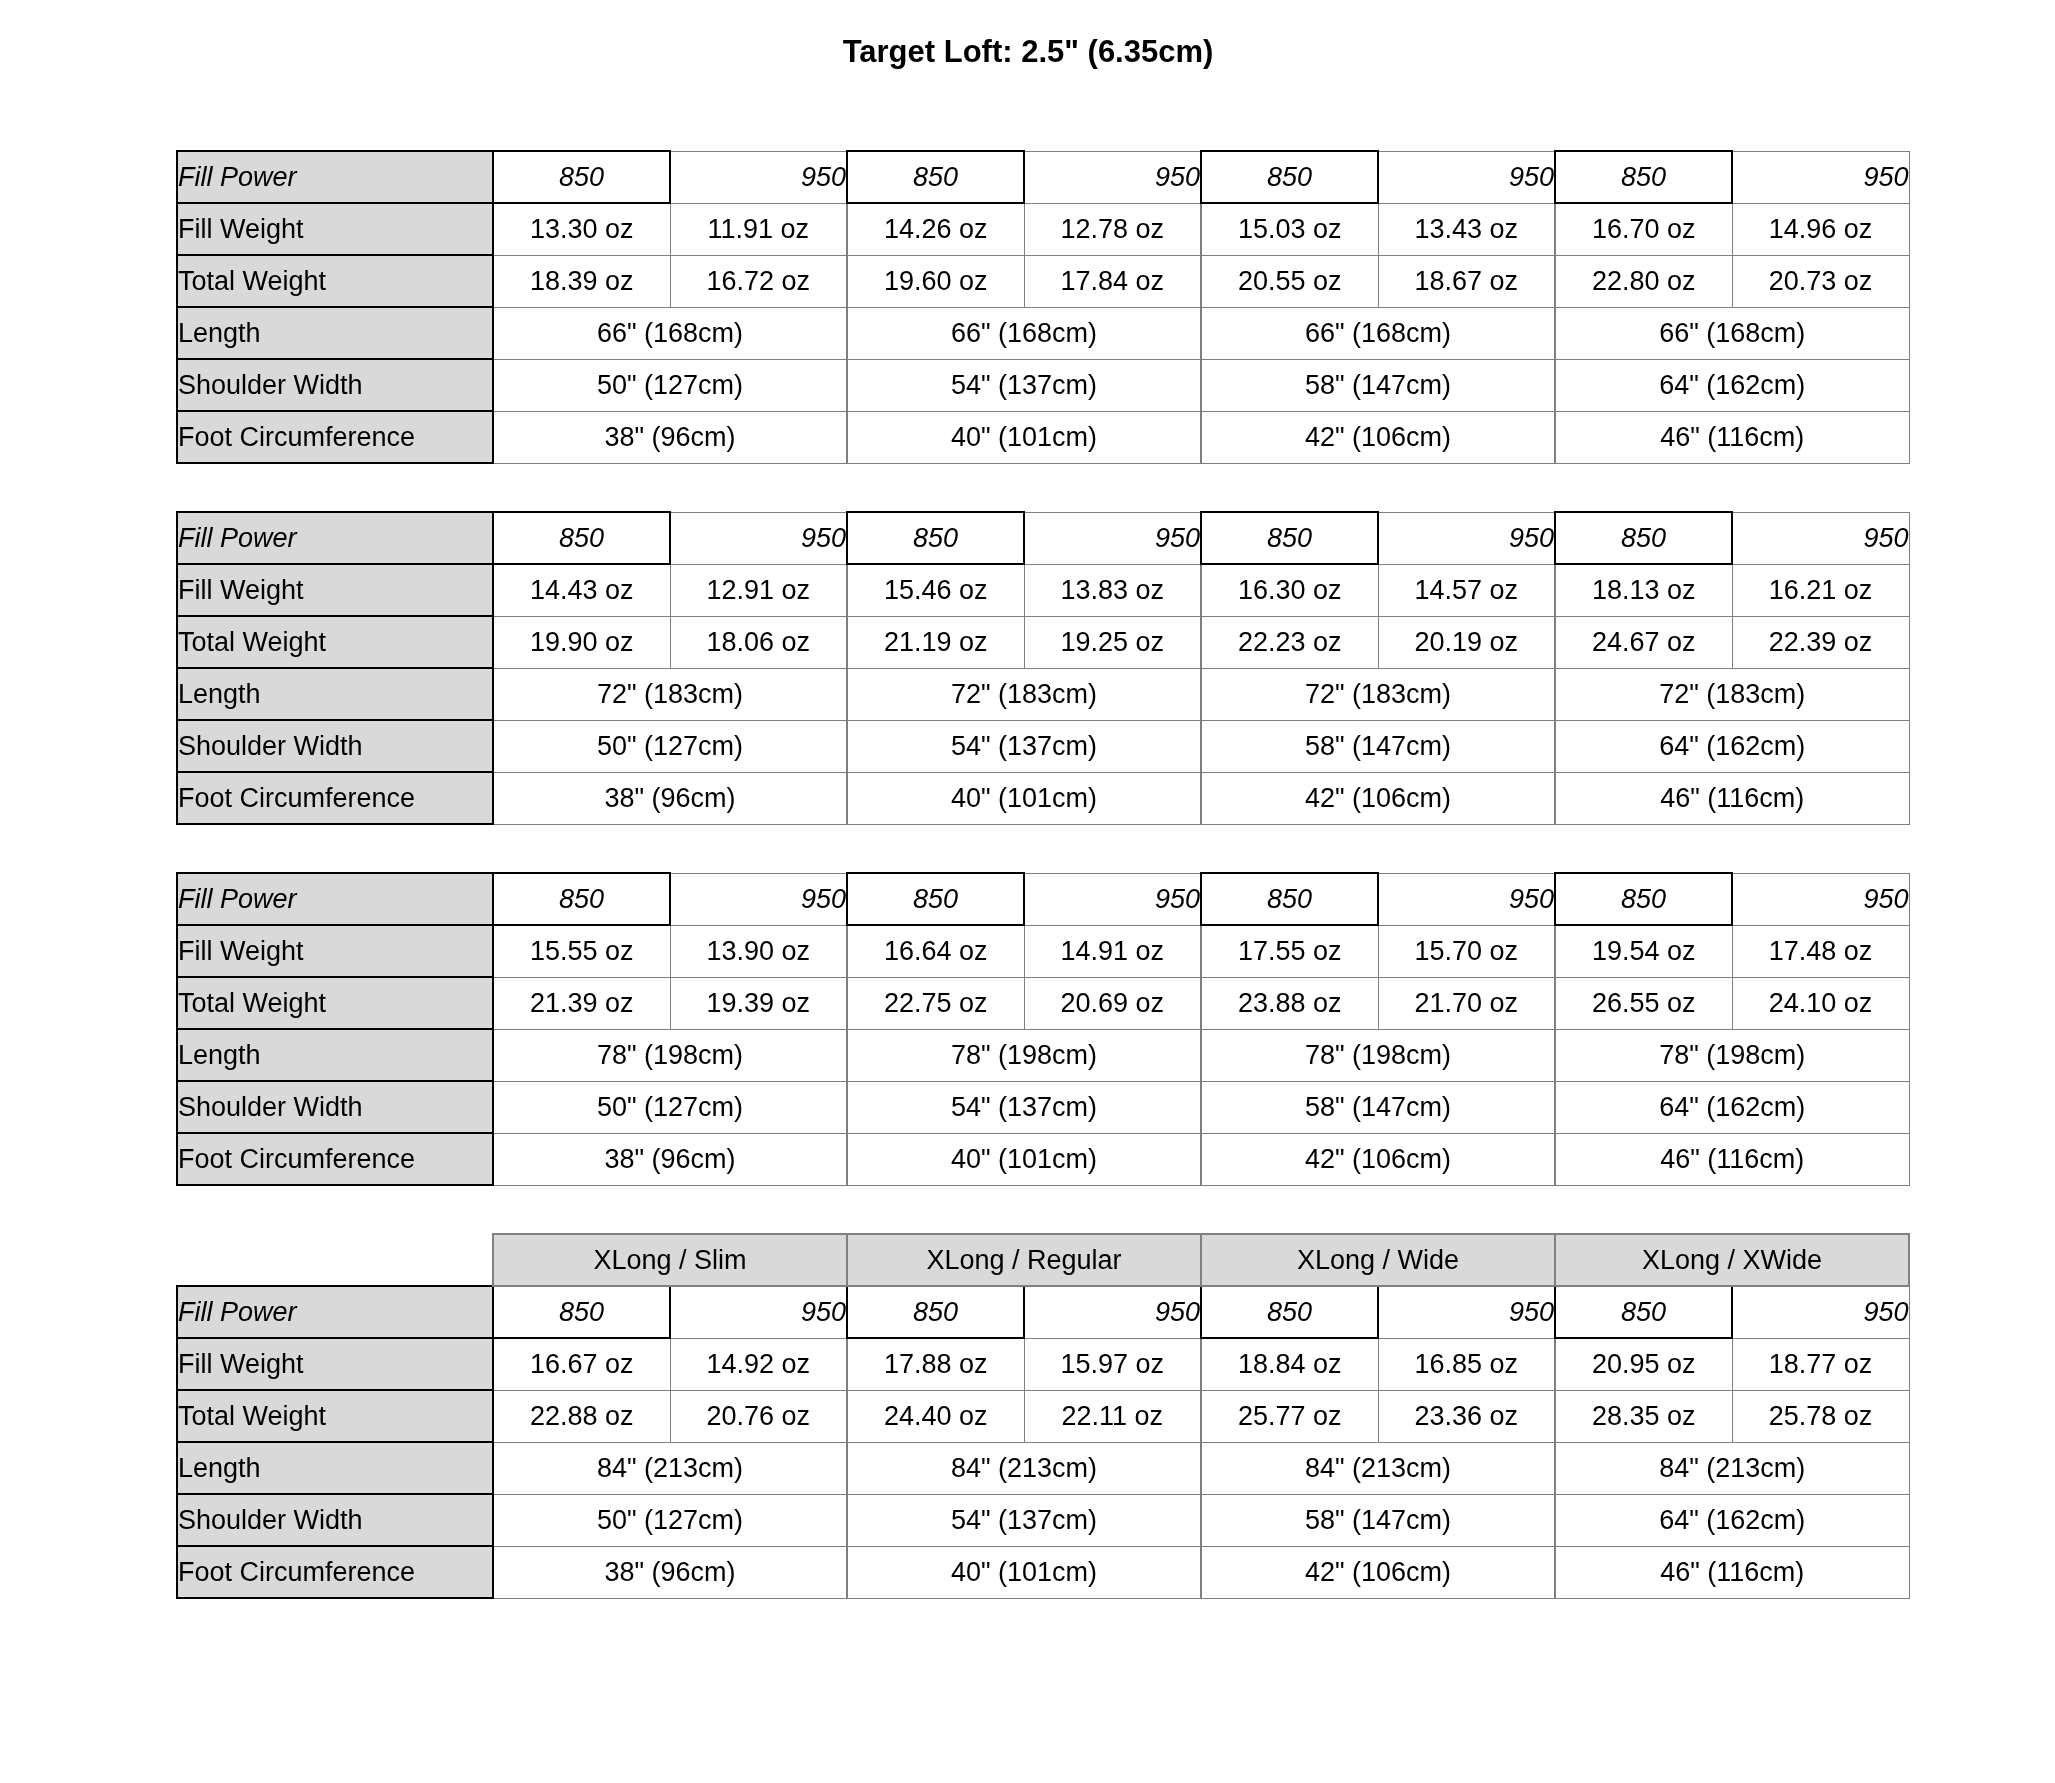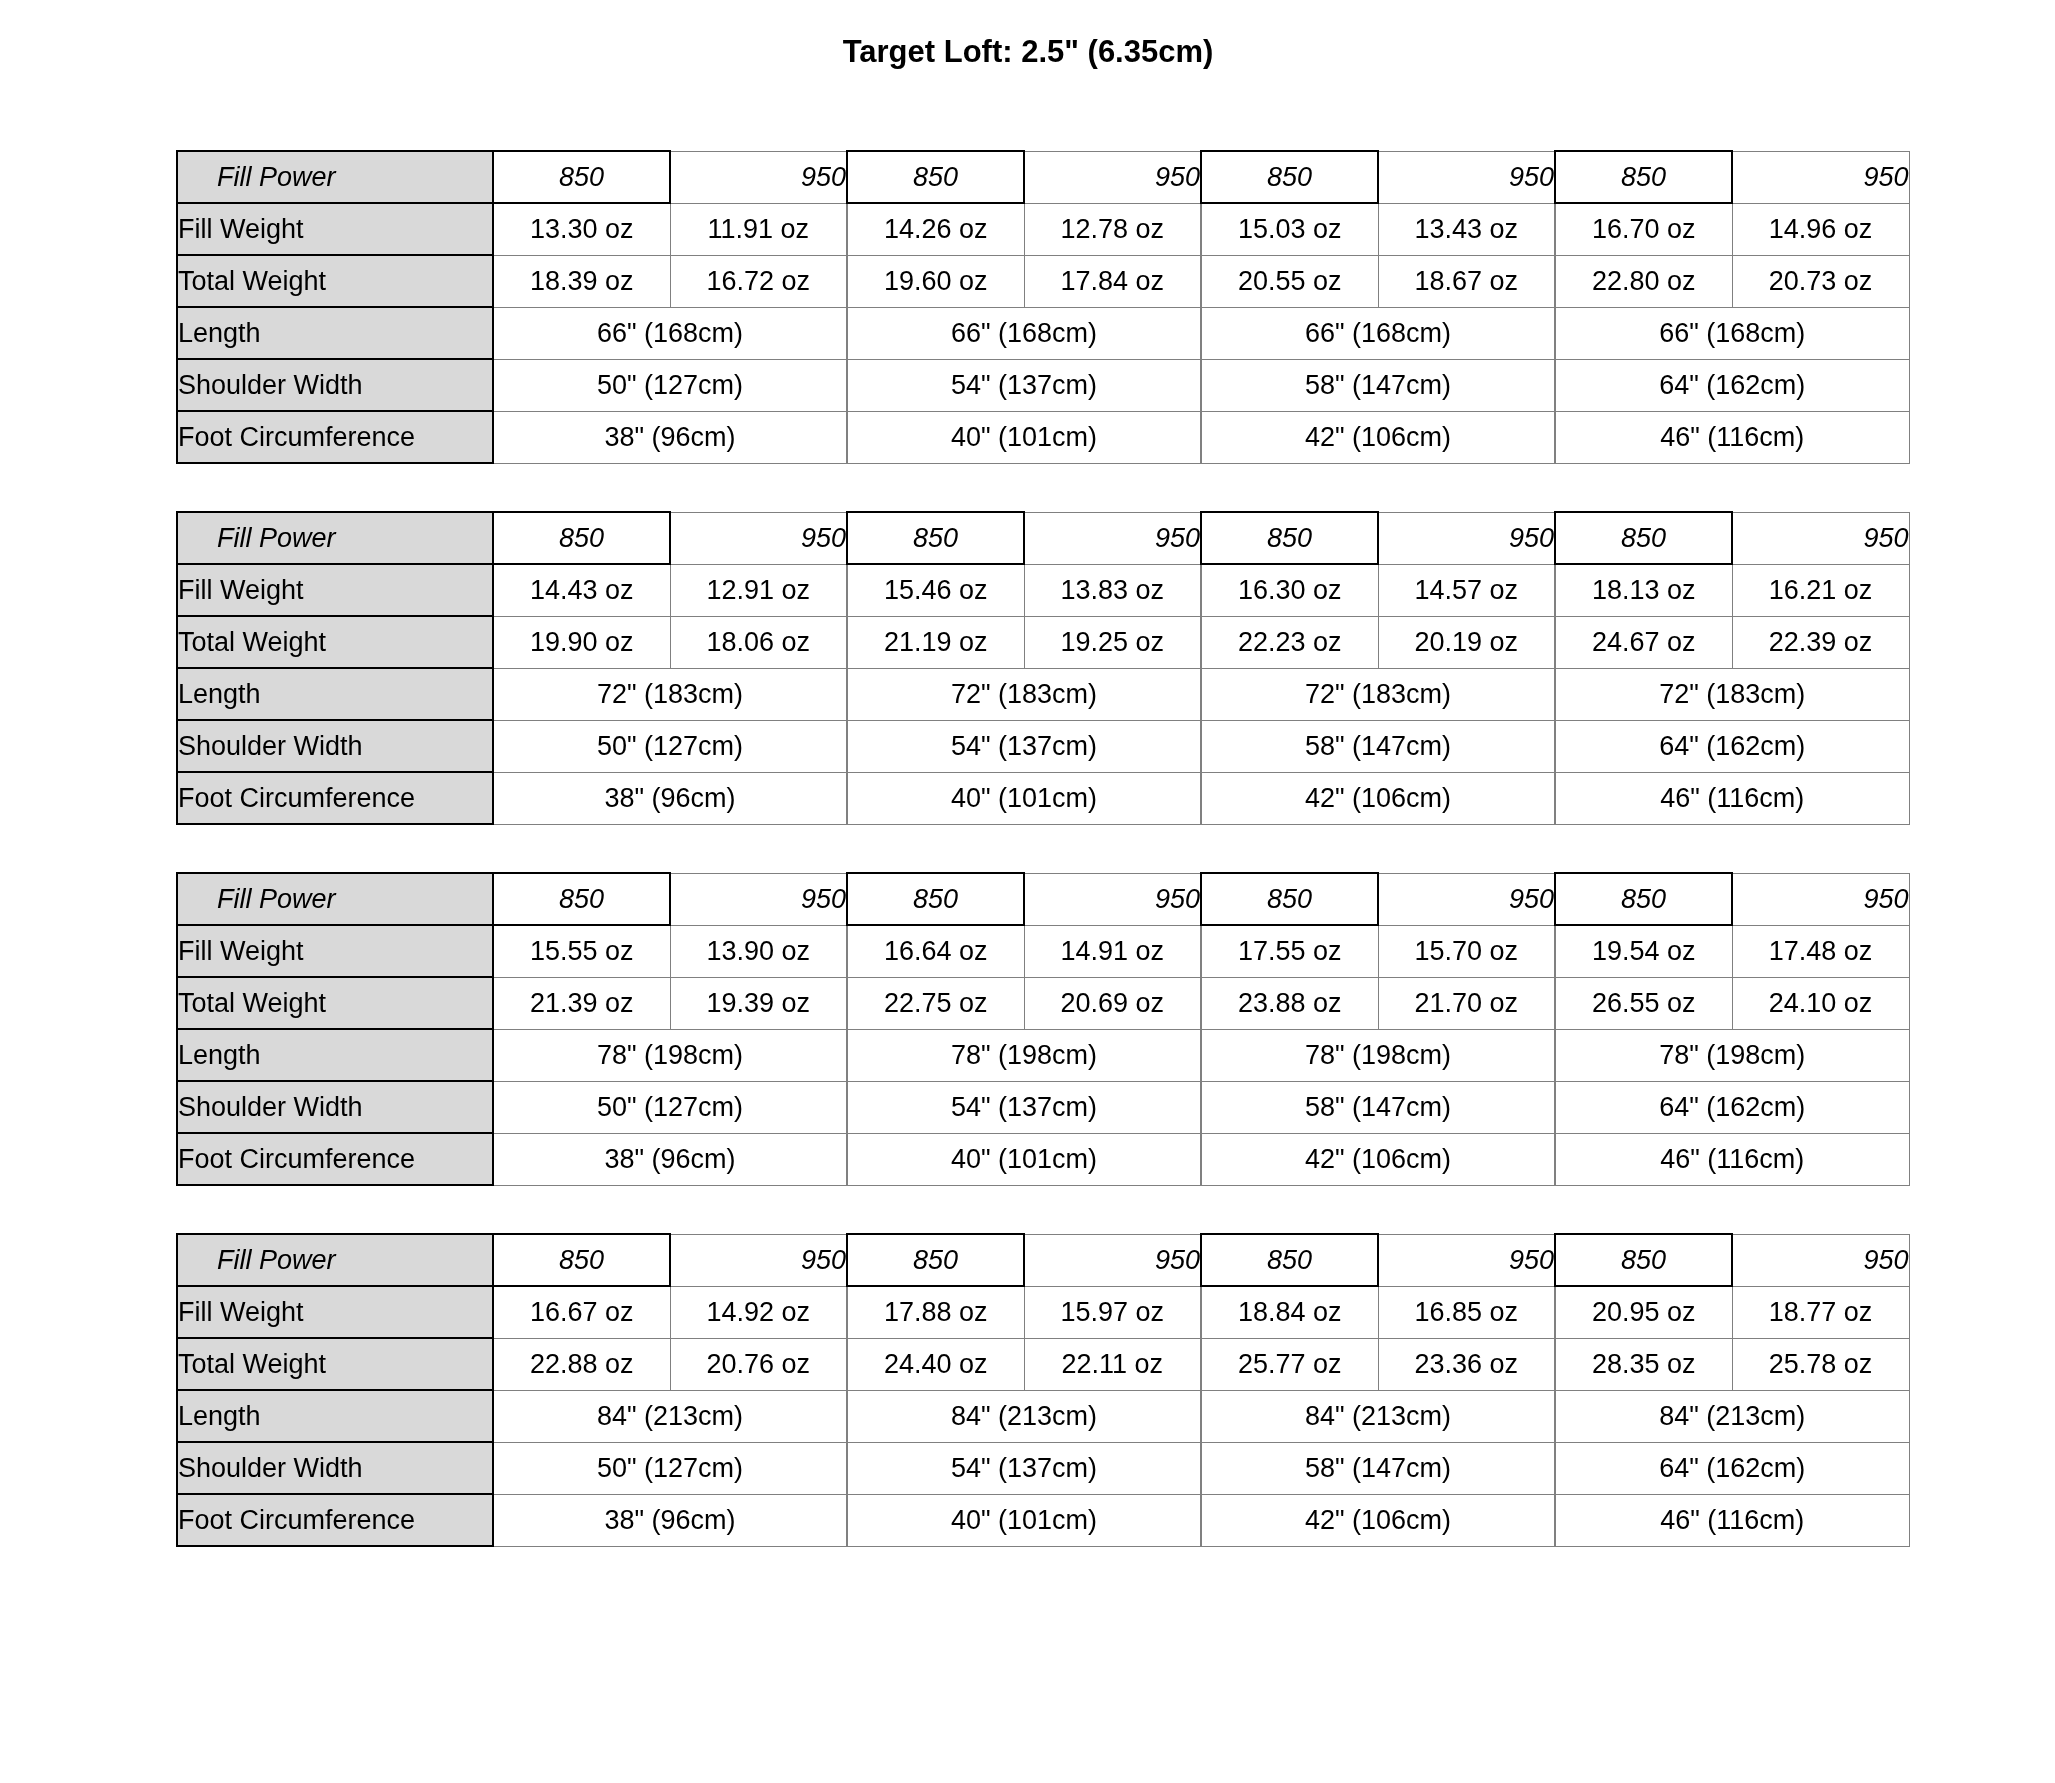--- a/index.html
+++ b/index.html
@@ -51,21 +51,20 @@
   .lbl {
     background: #d9d9d9;
     border: 2.4px solid #000000;
     font-weight: bold;
     text-align: left;
     padding-left: 11.3px;
   }
   .lbl.fp {
     font-weight: normal;
     font-style: italic;
-    padding-left: 39px;
   }
   .fp850 {
     background: #ffffff;
     border: 2.4px solid #000000;
     font-style: italic;
     text-align: center;
   }
   .fp950 {
     background: #ffffff;
     border: 1.6px solid #808080;
@@ -304,20 +303,27 @@
         <col class="c-val">
         <col class="c-val">
         <col class="c-val">
         <col class="c-val">
         <col class="c-val">
         <col class="c-val">
         <col class="c-val">
         <col class="c-val">
       </colgroup>
     <tbody>
+        <tr>
+      <td class="corner"></td>
+      <th class="gh" colspan="2">XLong / Slim</th>
+      <th class="gh" colspan="2">XLong / Regular</th>
+      <th class="gh" colspan="2">XLong / Wide</th>
+      <th class="gh" colspan="2">XLong / XWide</th>
+    </tr>
     <tr>
       <th class="lbl fp">Fill Power</th>
       <td class="fp850">850</td>
       <td class="fp950">950</td>
       <td class="fp850">850</td>
       <td class="fp950">950</td>
       <td class="fp850">850</td>
       <td class="fp950">950</td>
       <td class="fp850">850</td>
       <td class="fp950">950</td>

